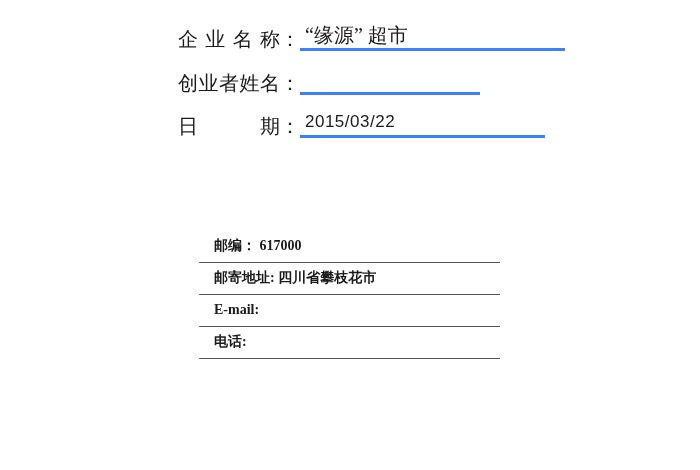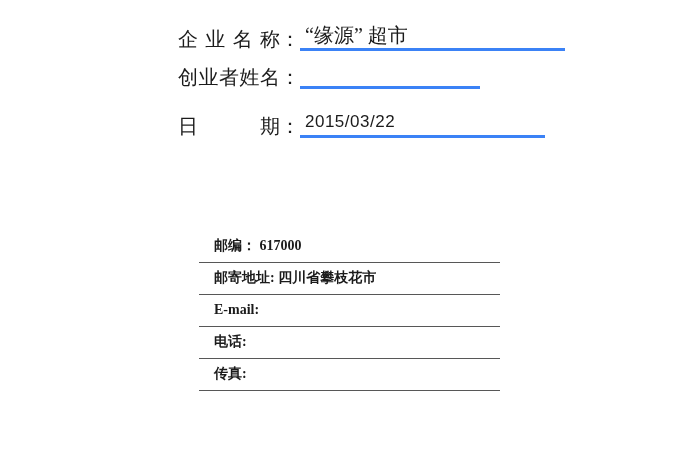--- a/index.html
+++ b/index.html
@@ -22,21 +22,21 @@
     position: absolute;
     left: 178px;
     height: 25px;
     display: flex;
     align-items: flex-end;
     font-size: 20px;
     line-height: 24px;
     white-space: nowrap;
   }
   .h-row.row-1 { top: 26px; }
-  .h-row.row-2 { top: 64px; font-family: Liberation Serif, serif; }
+  .h-row.row-2 { top: 70px; font-family: Liberation Serif, serif; }
   .h-row.row-3 { top: 113px; }
   .h-label {
     display: inline-block;
     width: 102px;
     text-align: justify;
     text-align-last: justify;
     text-justify: inter-character;
     letter-spacing: 0;
   }
   .h-colon {
@@ -119,20 +119,16 @@
     <div class="c-row">
       <span class="c-label">E-mail:</span>
       <span class="c-value"></span>
     </div>
 
     <div class="c-row">
       <span class="c-label">电话:</span>
       <span class="c-value"></span>
     </div>
 
-    <div class="c-row">
-      <span class="c-label">传真:</span>
-      <span class="c-value"></span>
-    </div>
 
   </div>
 
 </div>
 
 </body></html>

